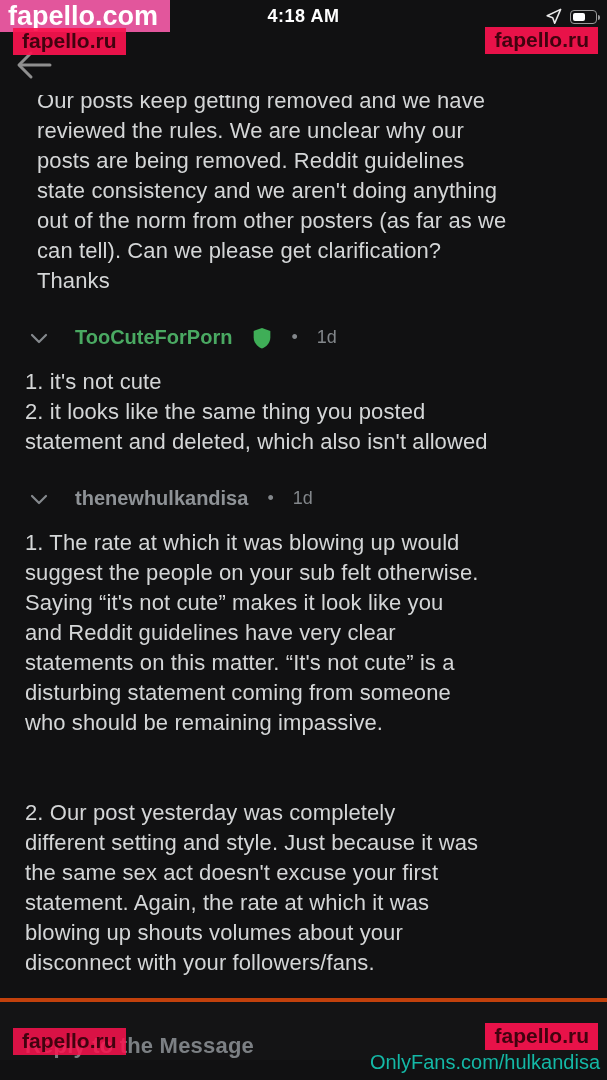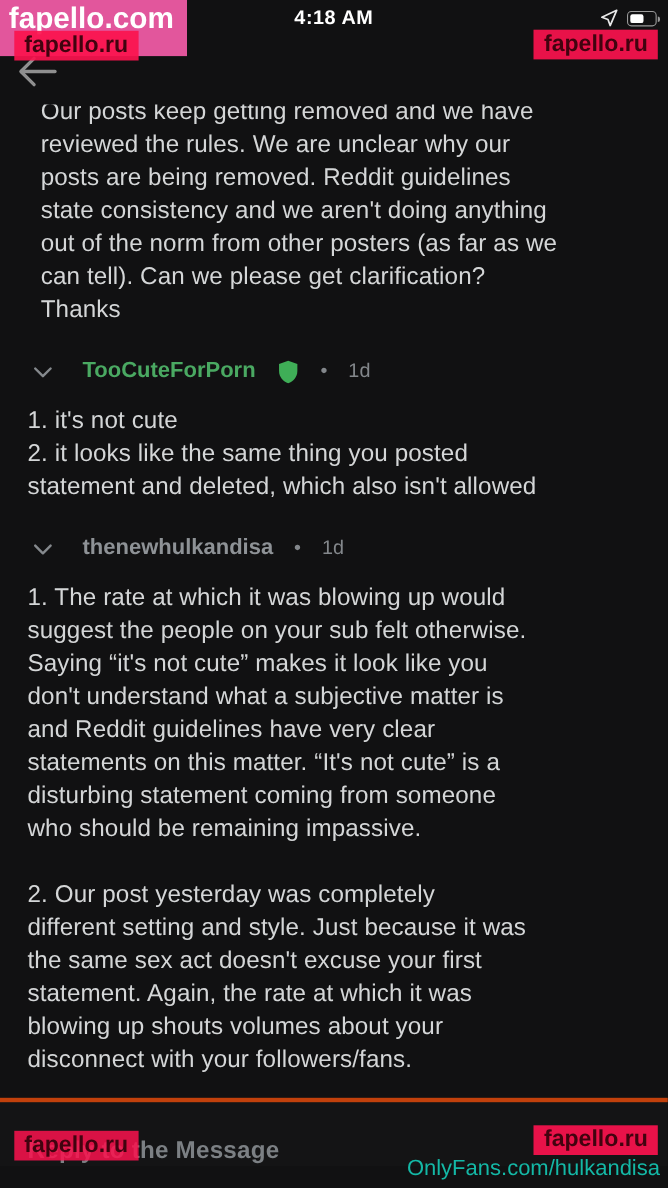--- a/index.html
+++ b/index.html
@@ -18,21 +18,21 @@
     position:absolute; top:6px; left:0; right:0;
     text-align:center; color:#ffffff; font-weight:bold; font-size:18px;
     letter-spacing:0.5px;
   }
   .status-icons { position:absolute; top:7px; right:10px; display:flex; align-items:center; gap:7px; }
   .battery { position:relative; width:27px; height:14px; border:1px solid #9a9a9a; border-radius:4px; }
   .battery .fill { position:absolute; left:2px; top:2px; width:12px; height:8px; background:#ffffff; border-radius:2px; }
   .battery .cap { position:absolute; right:-4px; top:4px; width:2px; height:5px; background:#9a9a9a; border-radius:0 2px 2px 0; }
   
   .wm { position:absolute; font-weight:bold; white-space:nowrap; z-index:30; }
-  .wm-com { left:0; top:0; background:#e2569c; color:#ffffff; font-size:27px; padding:1px 12px 19px 8px; }
+  .wm-com { left:0; top:0; background:#e2569c; color:#ffffff; font-size:27px; padding:1px 12px 0 8px; }
   .wm-ru { background:rgba(251,18,78,0.92); color:#41030f; font-size:21px; padding:1px 9px 2px 9px; }
   .wm-ru-tl { left:13px; top:28px; }
   .wm-ru-tr { right:9px; top:27px; }
   .wm-ru-bl { left:13px; top:1028px; background:rgba(251,18,78,0.85); }
   .wm-ru-br { right:9px; top:1023px; }
   .wm-of { right:7px; top:1051px; color:#14b8a6; font-size:20px; font-weight:normal; }
   
   .back { position:absolute; left:14px; top:46px; width:40px; height:38px; z-index:5; }
   
   .clipwrap { position:absolute; left:12px; right:0; top:95px; height:205px; overflow:hidden; }
@@ -125,21 +125,20 @@
   </svg>
   <span class="uname-gray">thenewhulkandisa</span>
   <span class="meta">•</span>
   <span class="meta">1d</span>
 </div>
 
 <div class="c2p1">
   <div class="line indent">1. The rate at which it was blowing up would</div>
   <div class="line">suggest the people on your sub felt otherwise.</div>
   <div class="line">Saying “it's not cute” makes it look like you</div>
-  <div class="line">don't understand what a subjective matter is</div>
   <div class="line">and Reddit guidelines have very clear</div>
   <div class="line">statements on this matter.   “It's not cute” is a</div>
   <div class="line">disturbing statement coming from someone</div>
   <div class="line">who should be remaining impassive.</div>
 </div>
 
 <div class="c2p2">
   <div class="line indent">2. Our post yesterday was completely</div>
   <div class="line">different setting and style.  Just because it was</div>
   <div class="line">the same sex act doesn't excuse your first</div>

